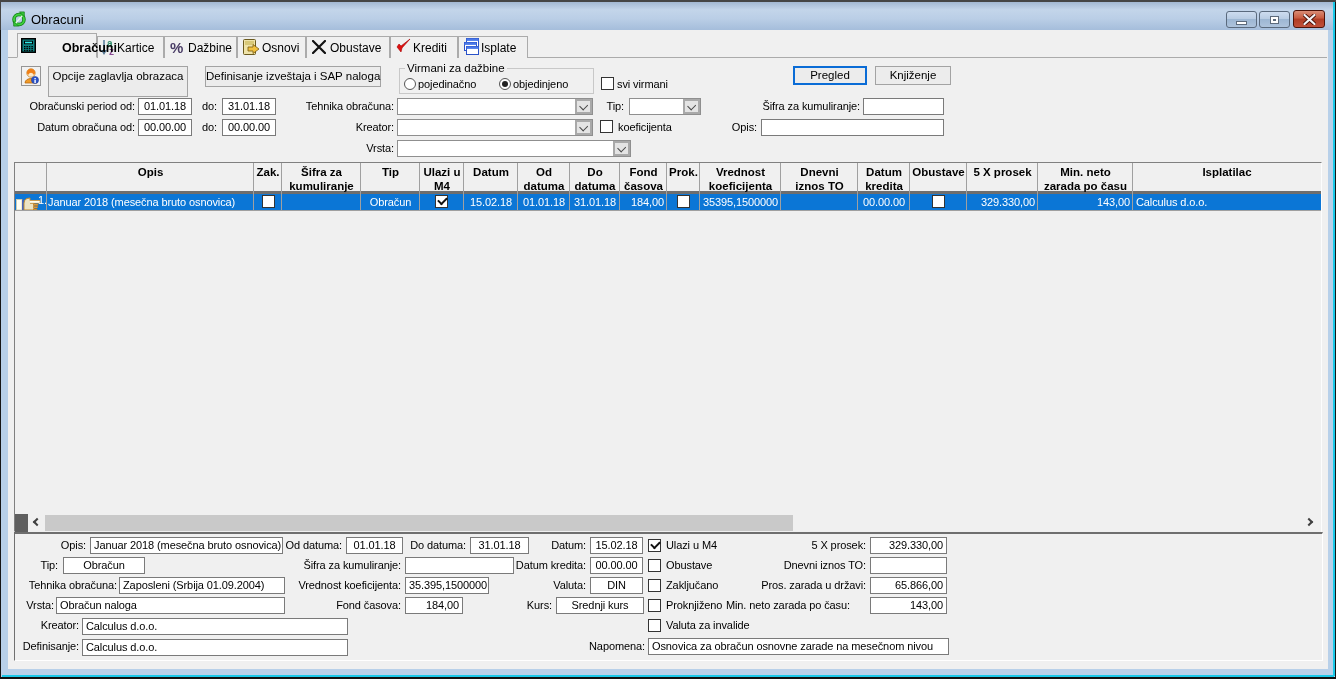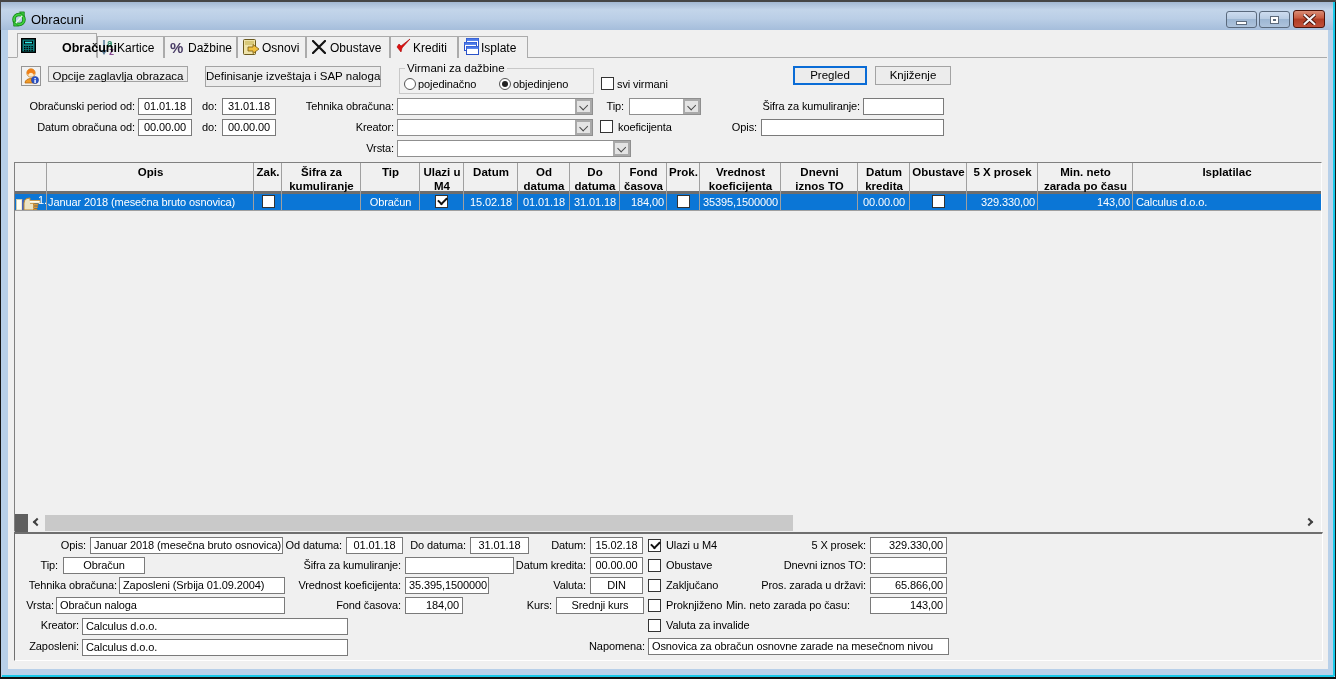--- a/index.html
+++ b/index.html
@@ -135,21 +135,21 @@
 <div class="abs" style="left:21px;top:66px;width:20px;height:20px;background:#f2f2f2;border:1px solid #959595;">
   <svg width="18" height="18" viewBox="0 0 18 18" style="position:absolute;left:0px;top:0px;">
     <path d="M3 16 C3 10 15 10 15 16 Z" fill="#f09a28" stroke="#b86a10" stroke-width="0.8"></path>
     <circle cx="9" cy="6" r="4.2" fill="#fce8c8" stroke="#c88a30" stroke-width="0.8"></circle>
     <path d="M4.8 6 A4.2 4.2 0 0 1 13.2 6 L12 8 Q9 3.5 6 8 Z" fill="#f08018"></path>
     <circle cx="13" cy="13" r="3.6" fill="#2a52c8" stroke="#1a3a9a" stroke-width="0.5"></circle>
     <rect x="12.4" y="11" width="1.4" height="1.4" fill="#fff"></rect>
     <rect x="12.4" y="13" width="1.4" height="3" fill="#fff"></rect>
   </svg>
 </div>
-<div class="btn" style="left:48px;top:66px;width:140px;height:16px;line-height:19px;">Opcije zaglavlja obrazaca</div>
+<div class="btn" style="left:48px;top:66px;width:140px;height:31px;line-height:19px;">Opcije zaglavlja obrazaca</div>
 <div class="btn" style="left:205px;top:66px;width:176px;height:21px;line-height:19px;">Definisanje izveštaja i SAP naloga</div>
 
 <div class="abs" style="left:399px;top:68px;width:195px;height:26px;border:1px solid #c8c8c8;"></div>
 <div class="abs" style="left:405px;top:62px;background:#f0f0f0;padding:0 2px;font-size:11.5px;">Virmani za dažbine</div>
 <div class="radio" style="left:404px;top:78px;"></div>
 <div class="llbl" style="left:418px;top:78px;">pojedinačno</div>
 <div class="radio sel" style="left:499px;top:78px;"></div>
 <div class="llbl" style="left:513px;top:78px;">objedinjeno</div>
 
 <div class="cb" style="left:601px;top:77px;"></div>
@@ -342,16 +342,16 @@
 <div class="cb" style="left:648px;top:599px;"></div>
 <div class="llbl" style="left:666px;top:599px;">Proknjiženo</div>
 <div class="lbl" style="left:710px;top:599px;width:140px;">Min. neto zarada po času:</div>
 <div class="inp rt" style="left:870px;top:597px;width:77px;height:17px;">143,00</div>
 
 <div class="lbl" style="left:29px;top:619px;width:50px;">Kreator:</div>
 <div class="inp" style="left:82px;top:618px;width:266px;height:17px;">Calculus d.o.o.</div>
 <div class="cb" style="left:648px;top:619px;"></div>
 <div class="llbl" style="left:666px;top:619px;">Valuta za invalide</div>
 
-<div class="lbl" style="left:19px;top:640px;width:60px;">Zaposleni:</div>
+<div class="lbl" style="left:19px;top:640px;width:60px;">Definisanje:</div>
 <div class="inp" style="left:82px;top:639px;width:266px;height:17px;">Calculus d.o.o.</div>
 <div class="lbl" style="left:528px;top:640px;width:117px;">Napomena:</div>
 <div class="inp" style="left:648px;top:638px;width:301px;height:17px;">Osnovica za obračun osnovne zarade na mesečnom nivou</div>
 
 </body></html>

